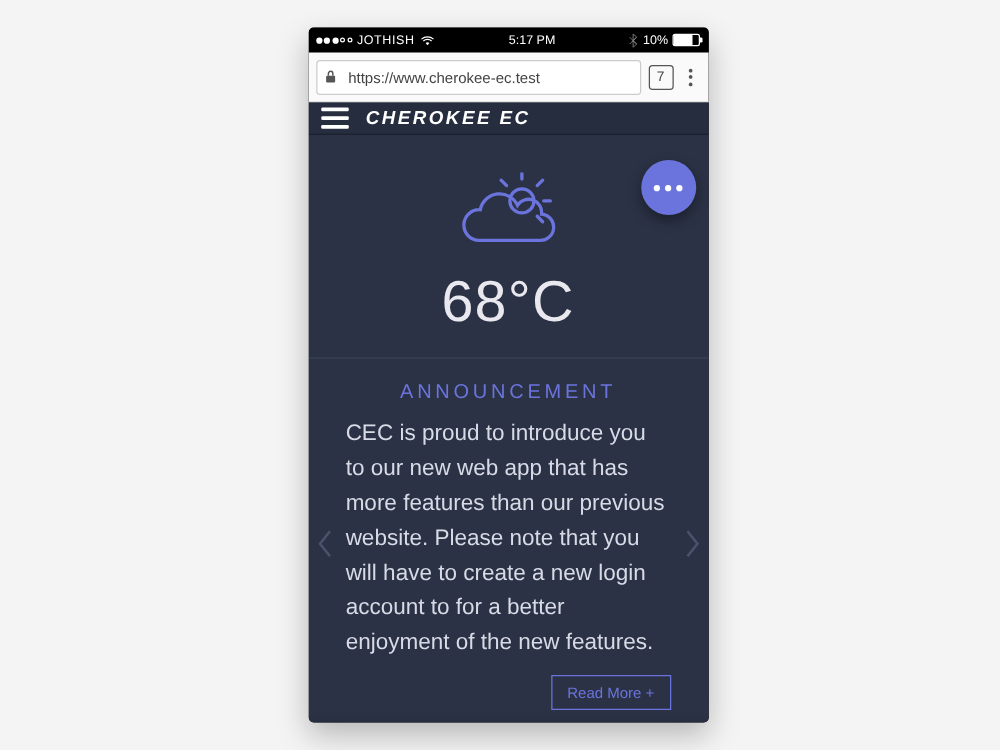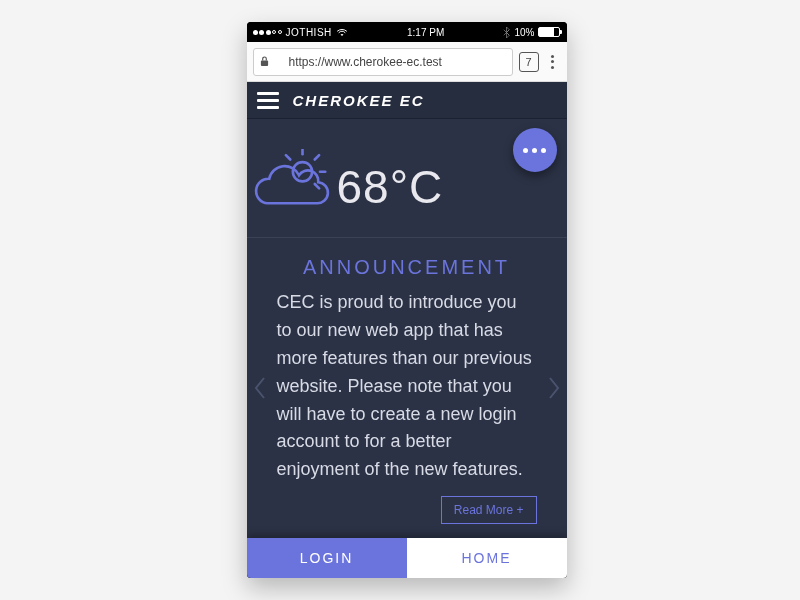--- a/index.html
+++ b/index.html
@@ -55,21 +55,21 @@
     padding: 0 6px;
   }
   .urlbox {
     flex: 1;
     height: 28px;
     background: #fff;
     border: 1px solid #ccc;
     border-radius: 3px;
     display: flex; align-items: center;
     padding: 0 6px;
-    gap: 20px;
+    gap: 10px;
     color: #444;
     font-size: 12px;
   }
   .lock-icon { width: 9px; height: 11px; flex-shrink: 0; }
   .tabs-count {
     width: 20px; height: 20px;
     border: 1.5px solid #555; border-radius: 3px;
     display: flex; align-items: center; justify-content: center;
     font-size: 11px; color: #444;
   }
@@ -109,41 +109,41 @@
     background: #6b74dc;
     box-shadow: 0 4px 10px rgba(0,0,0,0.4);
     display: flex; align-items: center; justify-content: center;
     gap: 4px;
     cursor: pointer;
   }
   .fab span { width: 5px; height: 5px; border-radius: 50%; background: #fff; }
 
   .weather {
     padding: 30px 0 18px;
-    display: flex; flex-direction: row; align-items: center;
+    display: flex; flex-direction: column; align-items: center;
     border-bottom: 1px solid #3a4258;
   }
   .weather-icon { width: 90px; height: 70px; }
   .temp {
     margin-top: 6px;
     font-size: 46px;
     font-weight: 200;
     color: #e8e8ee;
     letter-spacing: 1px;
   }
 
   .announcement {
     position: relative;
     padding: 18px 30px 14px;
     flex: 1;
   }
   .ann-title {
     text-align: center;
     color: #6b74dc;
-    font-size: 20px;
+    font-size: 16px;
     letter-spacing: 3px;
     font-weight: 400;
     margin-bottom: 10px;
   }
   .ann-body {
     font-size: 18px;
     line-height: 1.55;
     color: #d8dbe6;
     text-align: left;
   }
@@ -194,21 +194,21 @@
         <span class="dot off"></span>
           <span class="dot off"></span>
       </div>
       <span class="carrier">JOTHISH</span>
       <svg class="wifi-icon" viewBox="0 0 20 14">
         <path d="M10 13 L7.5 10.3 A4 4 0 0 1 12.5 10.3 Z" fill="#fff"></path>
         <path d="M4.5 7.5 A8 8 0 0 1 15.5 7.5" stroke="#fff" stroke-width="1.6" fill="none"></path>
         <path d="M2 5 A12 12 0 0 1 18 5" stroke="#fff" stroke-width="1.6" fill="none"></path>
       </svg>
     </div>
-    <div>1:17 PM</div>
+    <div>5:17 PM</div>
     <div class="right">
       <svg class="bt-icon" viewBox="0 0 10 16">
         <path d="M5 0 L9 4 L5 8 L9 12 L5 16 V0 M1 4 L9 12 M1 12 L9 4" stroke="#8a8a8a" stroke-width="1" fill="none"></path>
       </svg>
       <span>10%</span>
       <div class="battery">
           <div class="fill"></div>
         </div>
     </div>
   </div>

